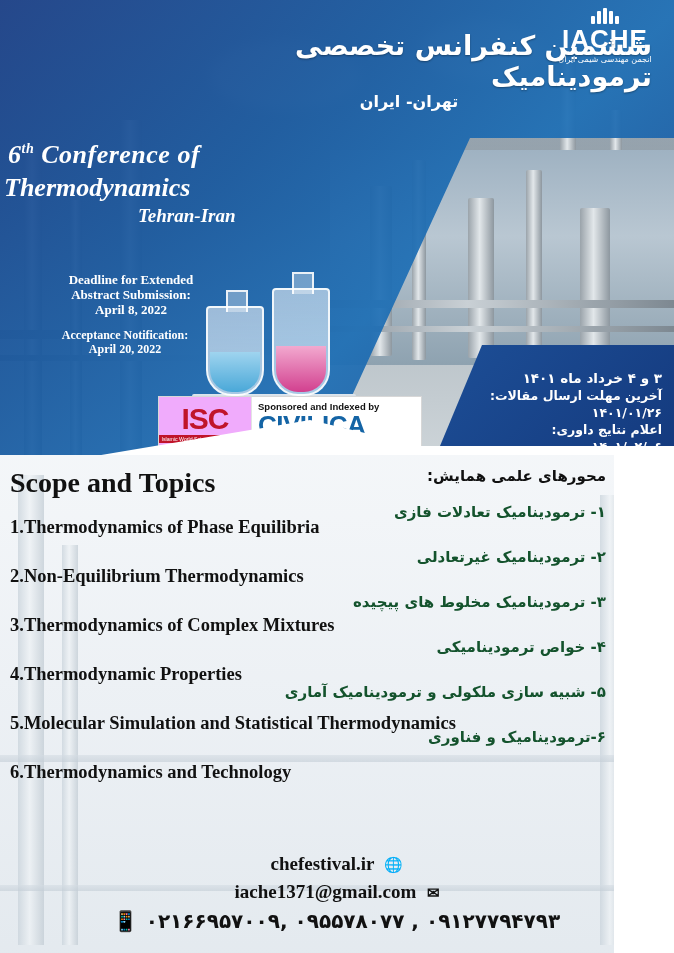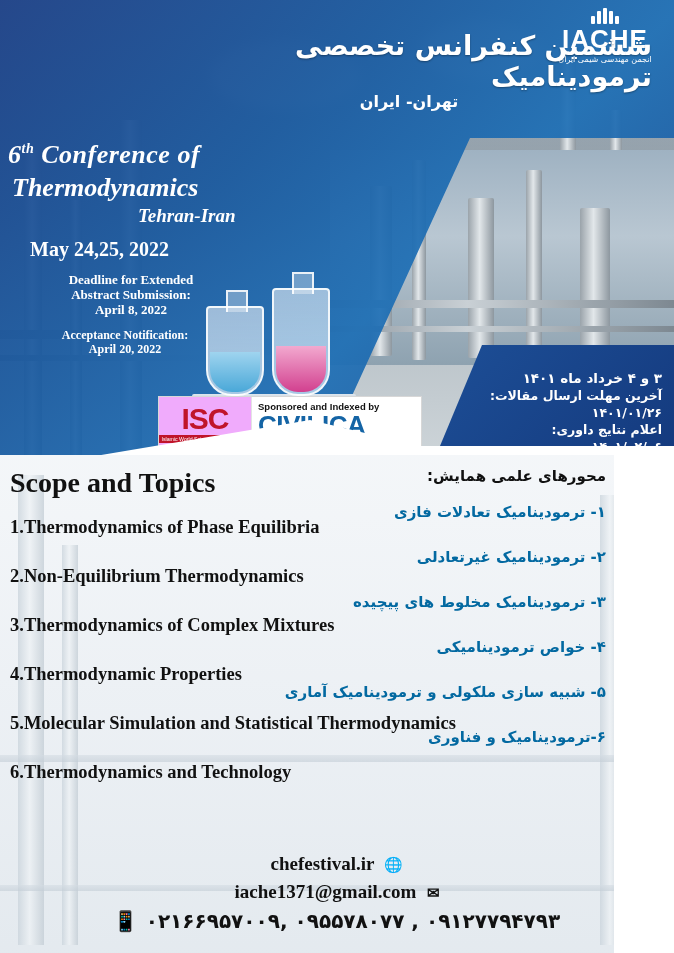--- a/index.html
+++ b/index.html
@@ -67,21 +67,21 @@
     font-family:"DejaVu Sans", sans-serif;
     font-weight:bold;font-size:16px;color:#ffffff;
   }
   .en-line1{
     position:absolute;left:8px;top:140px;
     font-family:"Liberation Serif", serif;font-weight:bold;font-style:italic;
     font-size:26px;color:#ffffff;letter-spacing:.5px;
   }
   .en-line1 .sup{font-size:14px;vertical-align:super;}
   .en-line2{
-    position:absolute;left:12px;top:173px;
+    position:absolute;left:4px;top:173px;
     font-family:"Liberation Serif", serif;font-weight:bold;font-style:italic;
     font-size:26px;color:#ffffff;
   }
   .en-line3{
     position:absolute;left:138px;top:205px;
     font-family:"Liberation Serif", serif;font-weight:bold;font-style:italic;
     font-size:19px;color:#ffffff;
   }
   .en-date{
     position:absolute;left:30px;top:238px;
@@ -208,21 +208,21 @@
   }
   .fa-head{
     position:absolute;right:8px;top:12px;
     direction:rtl;text-align:right;
     font-family:"DejaVu Sans", sans-serif;font-weight:bold;font-size:15px;color:#111;
   }
   .fa-topics{
     position:absolute;right:8px;top:48px;width:420px;direction:rtl;text-align:right;
   }
   .fa-topic{
-    font-family:"DejaVu Sans", sans-serif;font-weight:bold;font-size:15px;color:#0369a1;
+    font-family:"DejaVu Sans", sans-serif;font-weight:bold;font-size:15px;color:#14532d;
     margin-bottom:27px;white-space:nowrap;
   }
 
   
   .contact{
     position:absolute;left:0;top:398px;width:674px;text-align:center;
   }
   .c-row{
     font-family:"Liberation Serif", serif;font-weight:bold;font-size:19px;color:#111;
     margin-bottom:6px;
@@ -292,21 +292,20 @@
 
     <div class="fa-title">ششمین کنفرانس تخصصی ترمودینامیک</div>
     <div class="fa-sub">تهران- ایران</div>
 
     <div class="en-line1">
       <span>6</span><span class="sup">th</span>
       <span>Conference of</span>
     </div>
     <div class="en-line2">Thermodynamics</div>
     <div class="en-line3">Tehran-Iran</div>
-    <div class="en-date">May 24,25, 2022</div>
 
     <div class="en-deadline">
       <div>Deadline for Extended</div>
       <div>Abstract Submission:</div>
       <div>April 8, 2022</div>
     </div>
     <div class="en-accept">
       <div>Acceptance Notification:</div>
       <div>April 20, 2022</div>
     </div>

